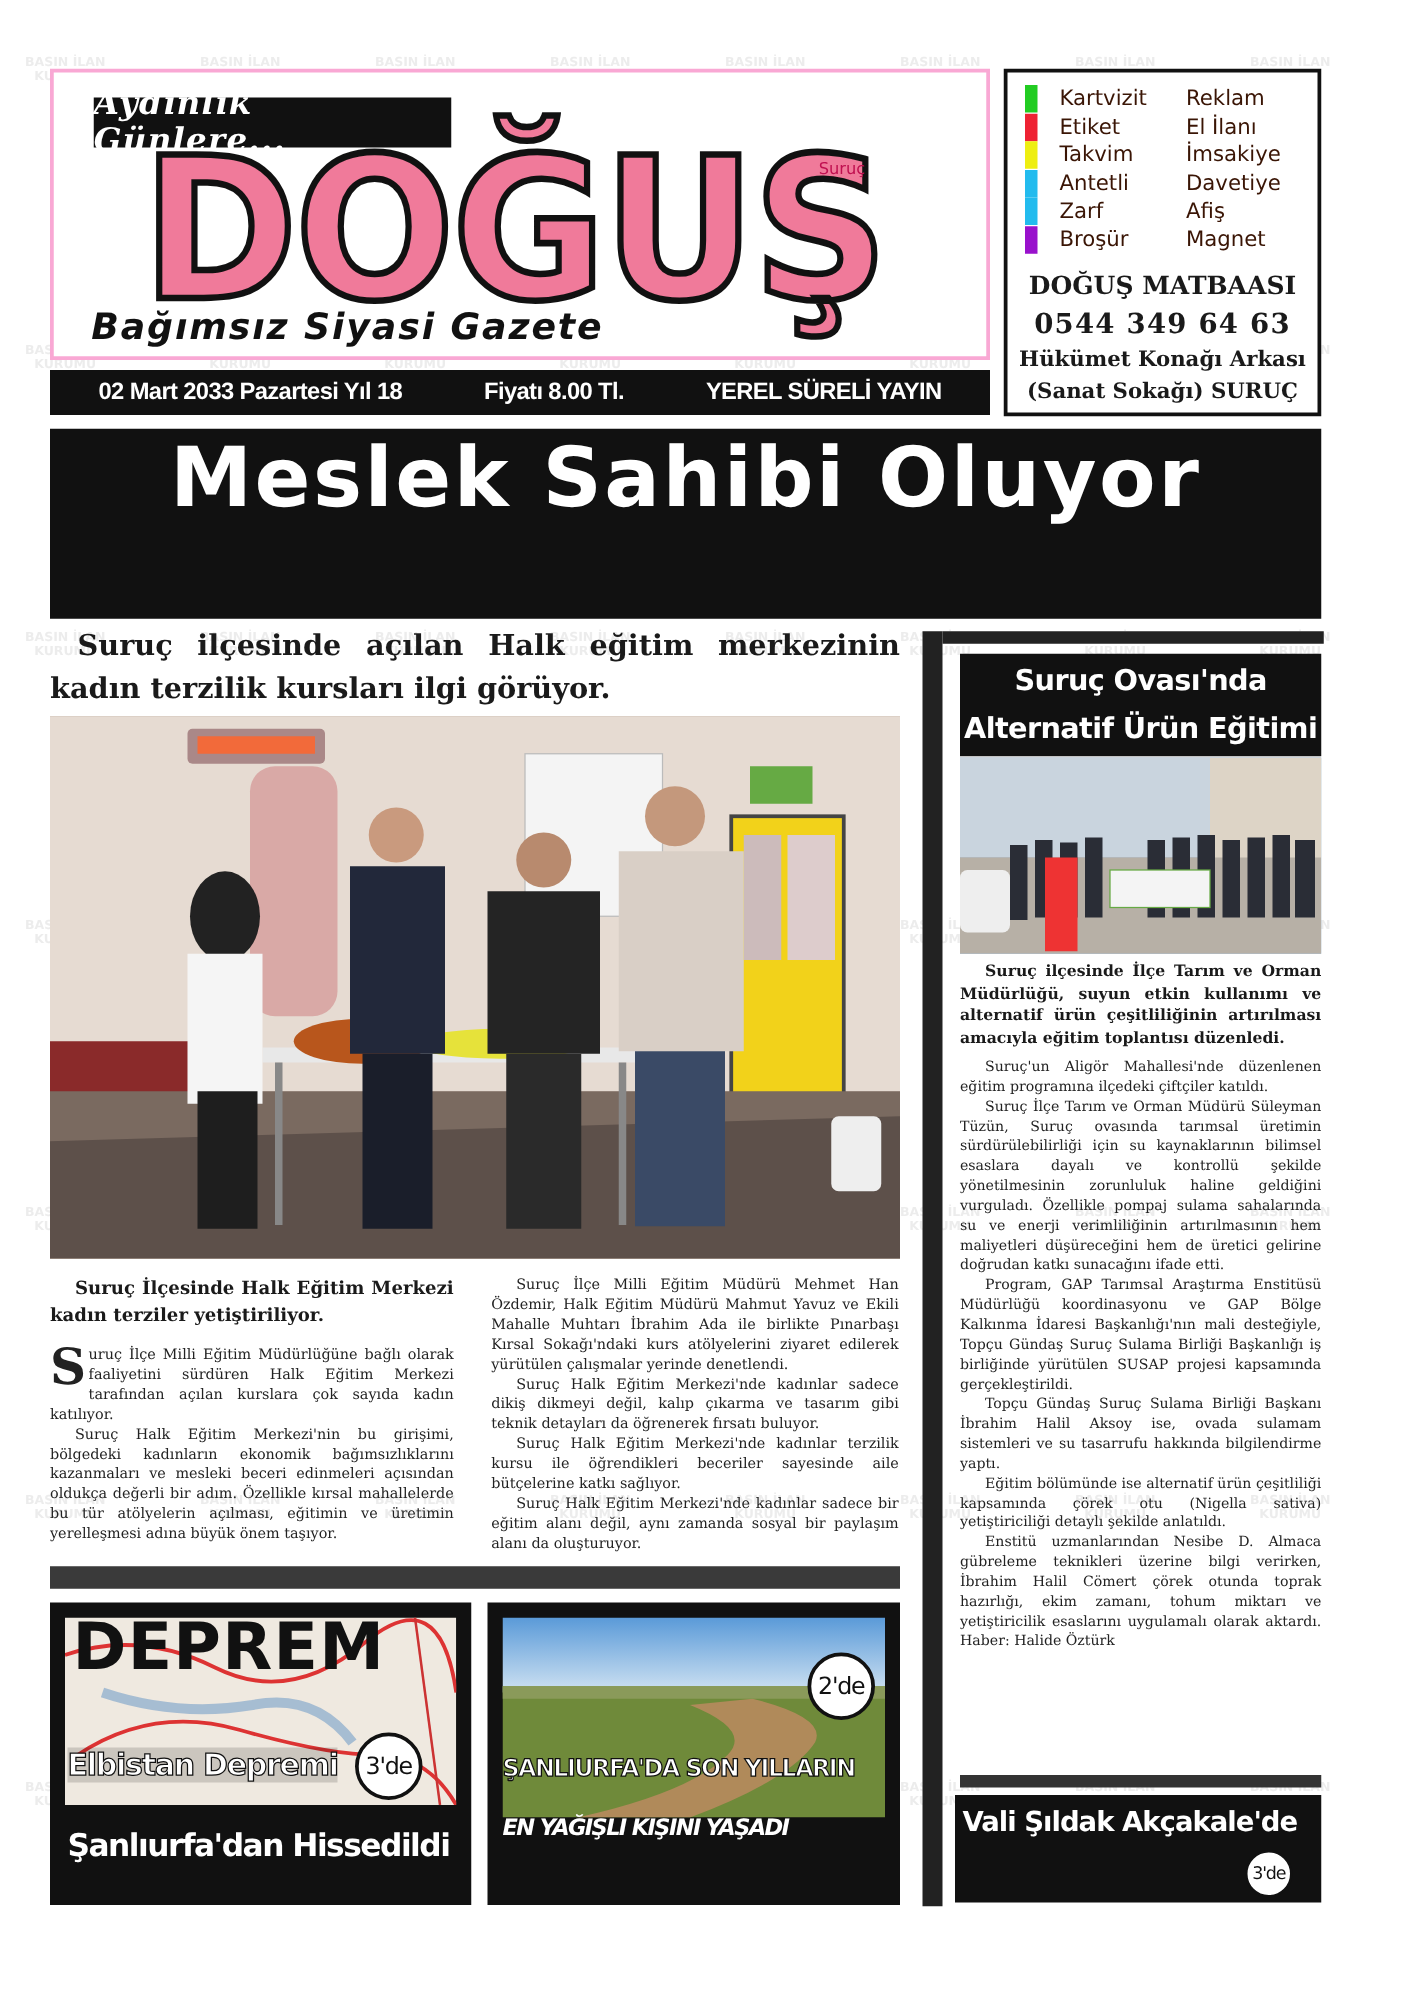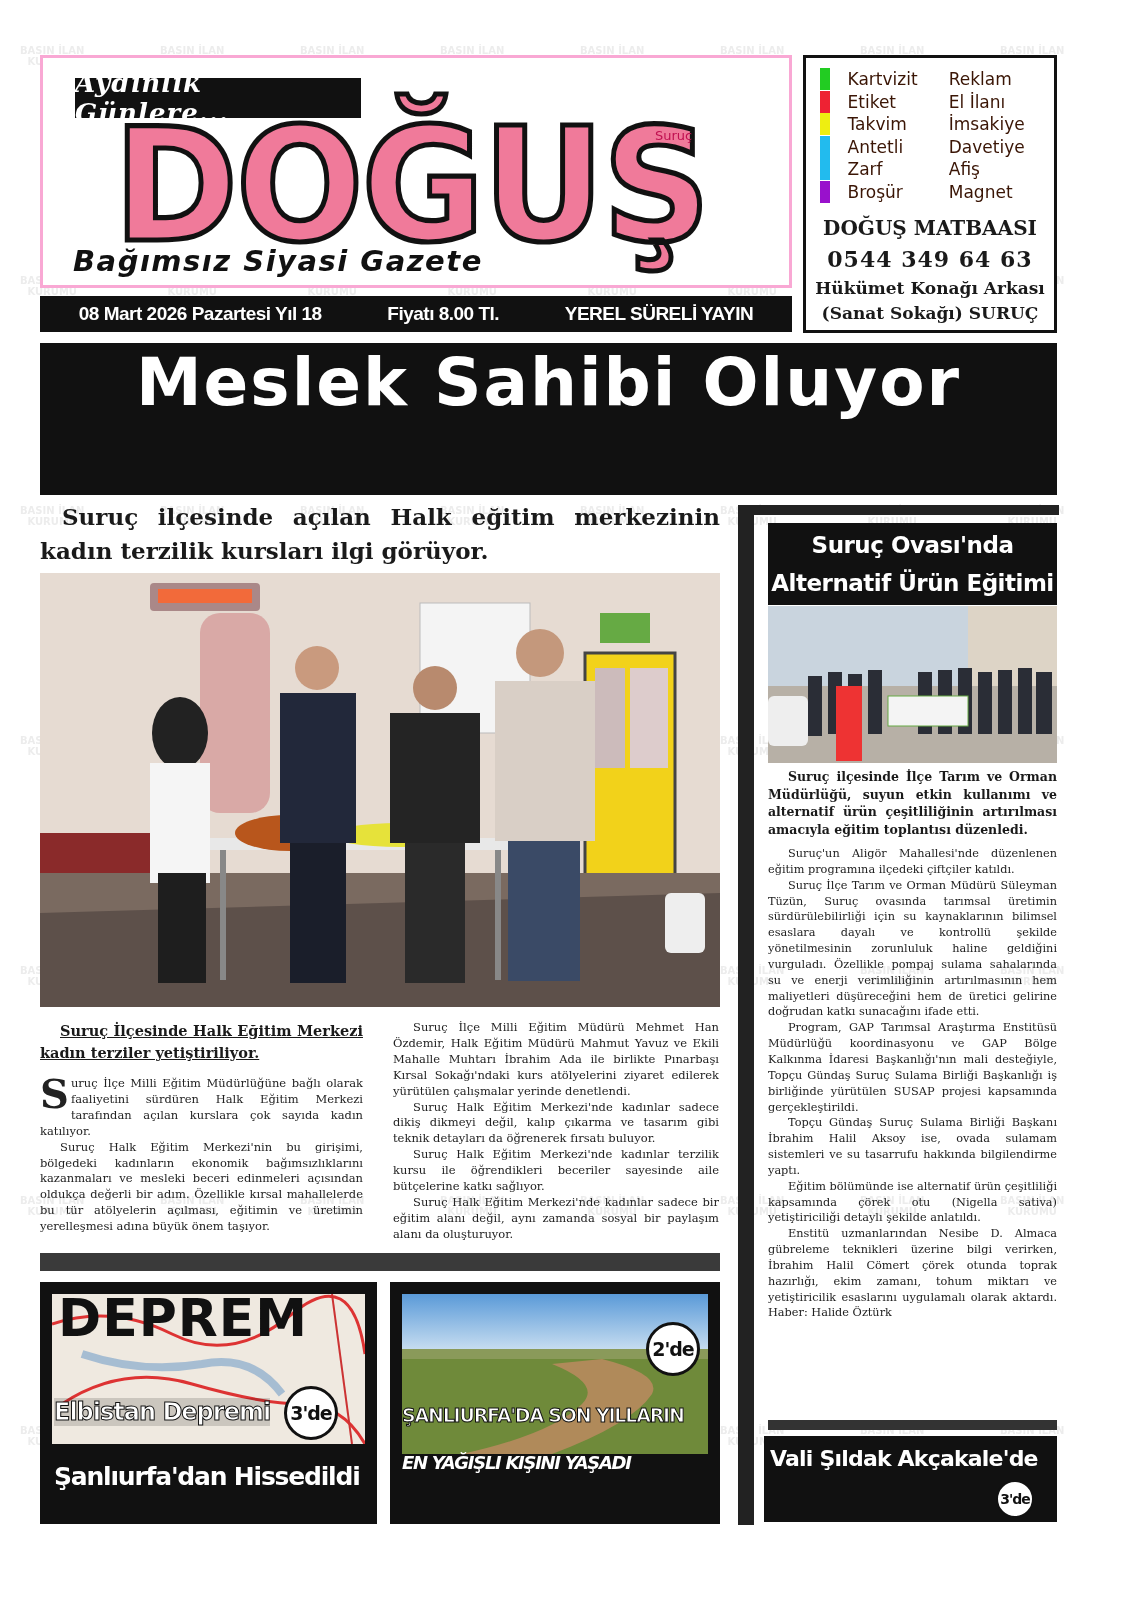--- a/index.html
+++ b/index.html
@@ -43,35 +43,35 @@
 
   .deck { left: 40px; top: 500px; width: 680px; font-family: "DejaVu Serif", serif; font-weight: bold;
           font-size: 23px; line-height: 34px; text-align: justify; text-indent: 22px; color: #1a1a1a; }
 
   
   .photo-main { left: 40px; top: 573px; width: 680px; height: 434px; overflow: hidden; background: #c9b6a8; }
 
   
   .col { font-family: "DejaVu Serif", serif; font-size: 11.5px; line-height: 15.9px; text-align: justify; color: #222; }
   .col p { text-indent: 20px; }
-  .col-lead { font-weight: bold; font-size: 14.5px; line-height: 22px; text-indent: 20px; margin-bottom: 12px; color: #1a1a1a; text-decoration: underline; }
+  .col-lead { font-weight: bold; font-size: 14.5px; line-height: 22px; text-indent: 20px; margin-bottom: 12px; color: #1a1a1a; }
   .dropcap { float: left; font-size: 40px; line-height: 32px; font-weight: bold; margin: 2px 2px 0 0; font-family: "DejaVu Serif", serif; }
   .col1 { left: 40px; top: 1020px; width: 323px; }
   .col2 { left: 393px; top: 1020px; width: 326px; }
 
   .rule-h { left: 40px; top: 1253px; width: 680px; height: 18px; background: #3a3a3a; }
 
   
   .teaser { top: 1282px; height: 242px; background: #111; overflow: hidden; }
   .teaser1 { left: 40px; width: 337px; }
   .teaser2 { left: 390px; width: 330px; }
   .t-img { position: absolute; left: 12px; top: 12px; }
   .t-caption { position: absolute; font-family: "DejaVu Sans", sans-serif; font-weight: bold; color: #fff; white-space: nowrap; }
   .badge { position: absolute; width: 54px; height: 54px; border-radius: 50%; background: #fff; border: 3px solid #111;
-           color: #111; font-family: "DejaVu Sans", sans-serif; font-weight: bold; font-size: 19px;
+           color: #111; font-family: "DejaVu Sans", sans-serif; font-weight: normal; font-size: 19px;
            display: flex; align-items: center; justify-content: center; letter-spacing: -1px; text-align: center; }
 
   
   .side-rule { left: 738px; top: 505px; width: 16px; height: 1020px; background: #222; }
   .side-top { left: 754px; top: 505px; width: 305px; height: 10px; background: #222; }
   .side-head { left: 768px; top: 523px; width: 289px; height: 82px; background: #111; color: #fff;
                font-family: "DejaVu Sans", sans-serif; font-weight: bold; font-size: 23px; line-height: 38px;
                text-align: center; padding-top: 3px; letter-spacing: -0.5px; }
   .side-photo { left: 768px; top: 606px; width: 289px; height: 157px; overflow: hidden; background: #9ab; }
   .side-lead { left: 768px; top: 768px; width: 289px; font-family: "DejaVu Serif", serif; font-weight: bold;
@@ -319,21 +319,21 @@
   </div>
 
 <div class="abs masthead">
   <div class="abs slogan">Aydınlık Günlere...</div>
   <div class="abs logo">DOĞUŞ</div>
   <div class="abs logo-small">Suruç</div>
   <div class="abs subtitle">Bağımsız Siyasi Gazete</div>
 </div>
 
 <div class="abs infobar">
-  <span>08 Mart 2026 Pazartesi Yıl 18</span>
+  <span>02 Mart 2033 Pazartesi Yıl 18</span>
   <span>Fiyatı 8.00 Tl.</span>
   <span>YEREL SÜRELİ YAYIN</span>
 </div>
 
 <div class="abs adbox">
   <div class="abs ad-list">
     <div class="ad-row">
       <span class="ad-swatch" style="background:#22cc22"></span>
       <span class="ad-cell">Kartvizit</span>
       <span class="ad-cell">Reklam</span>

